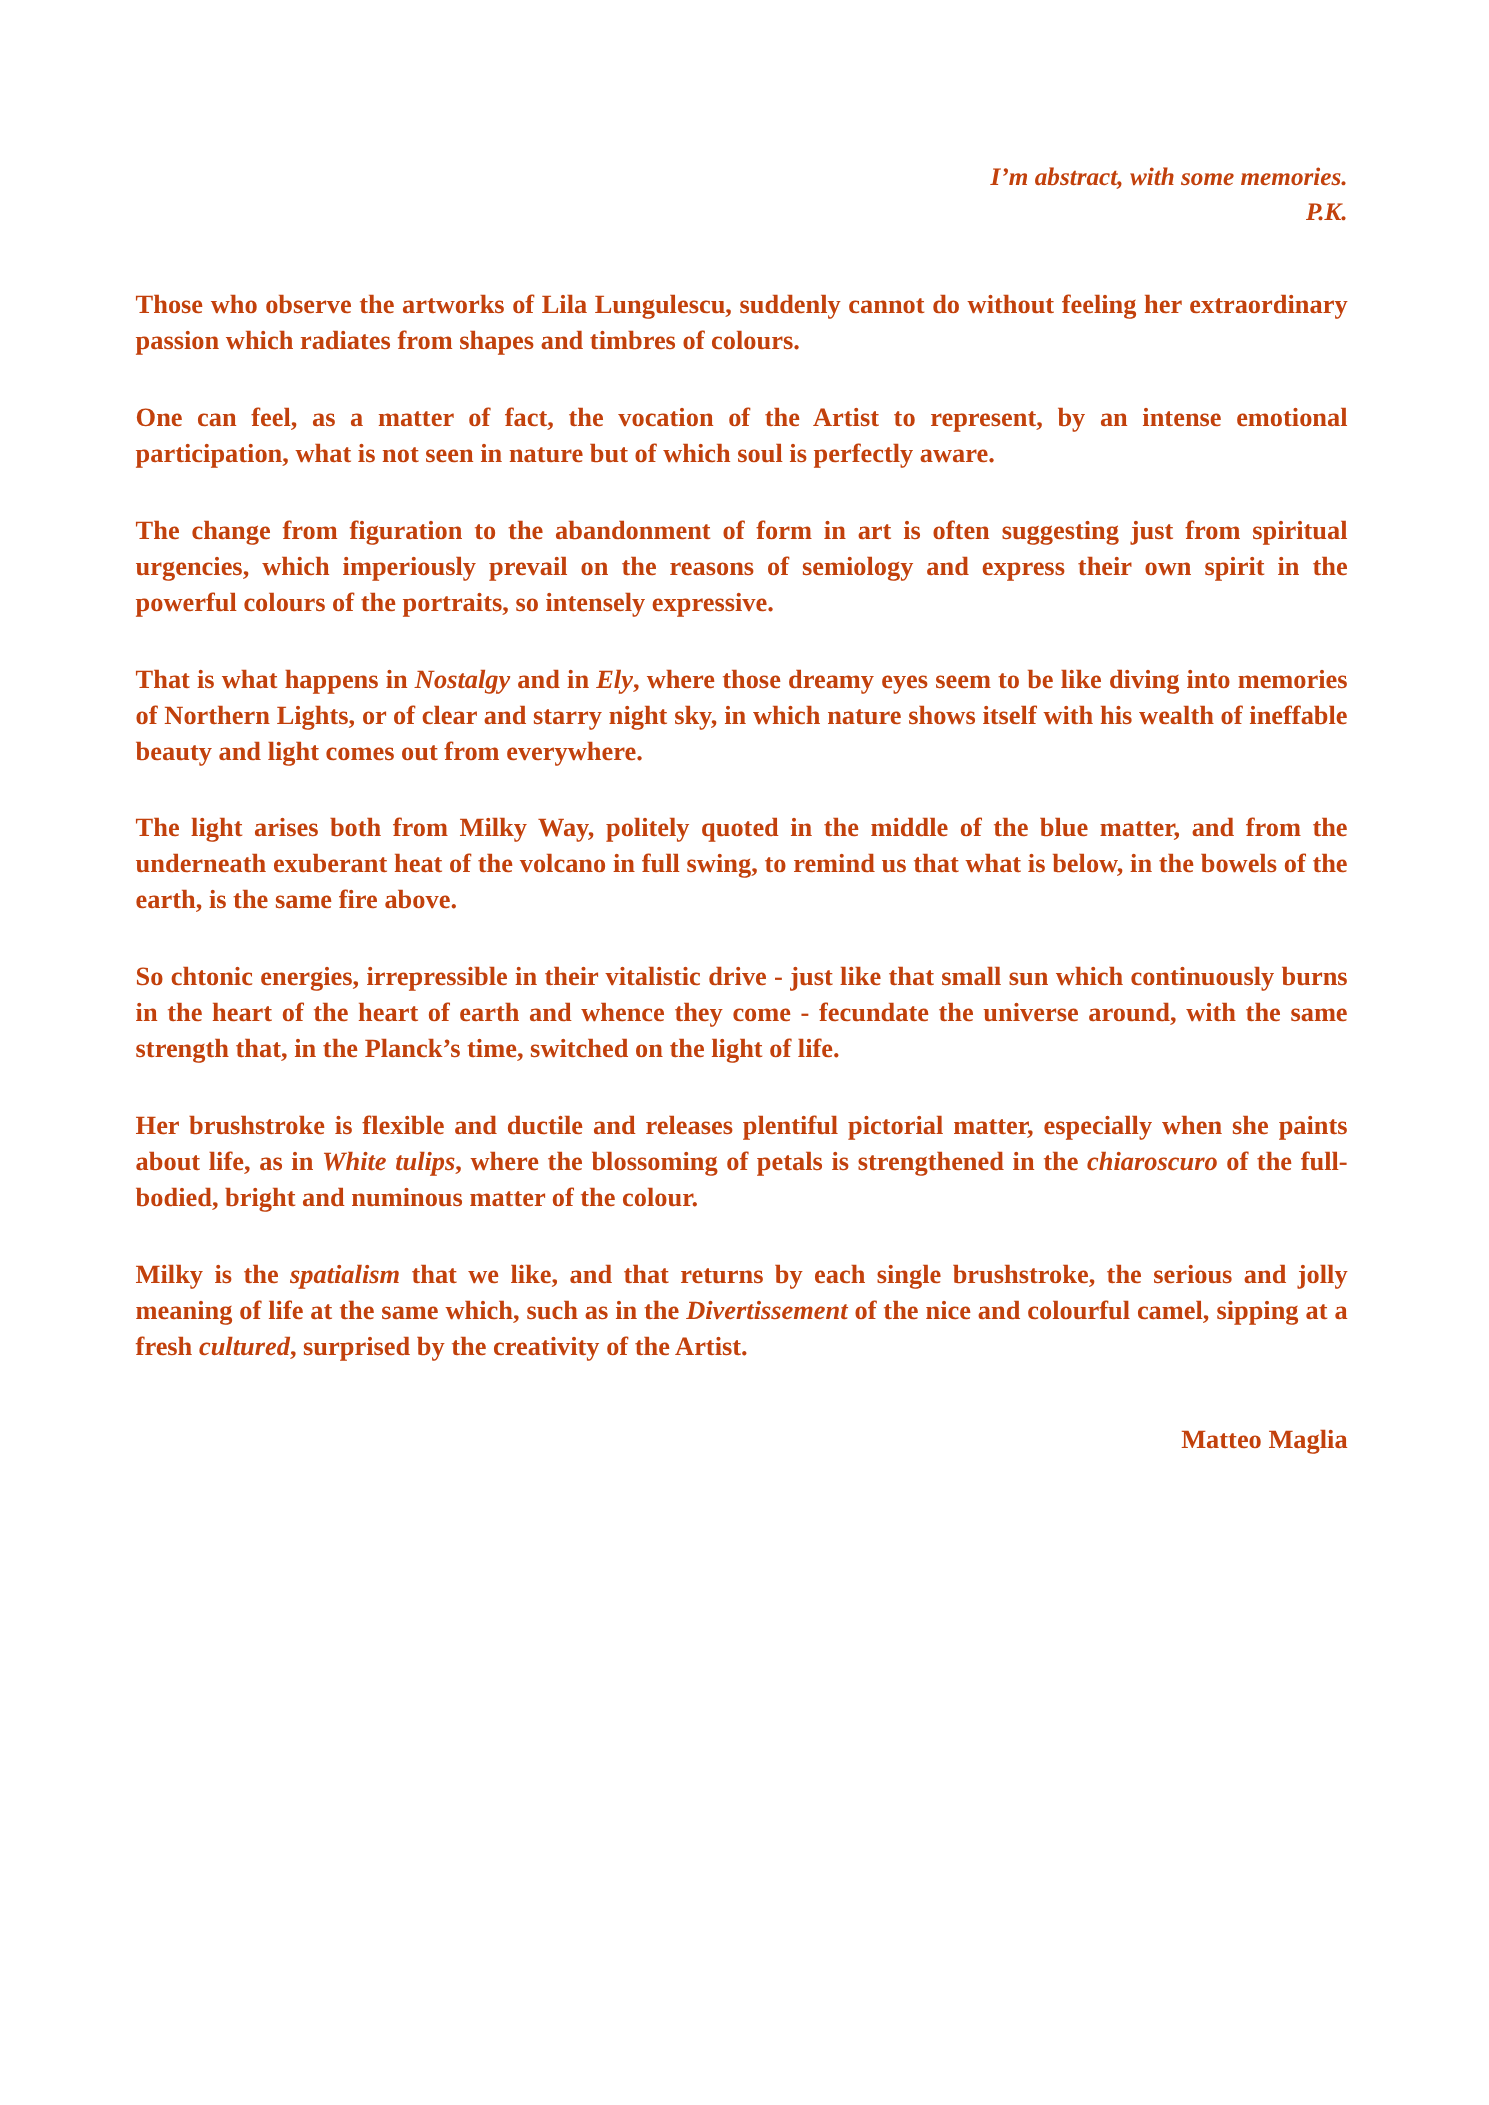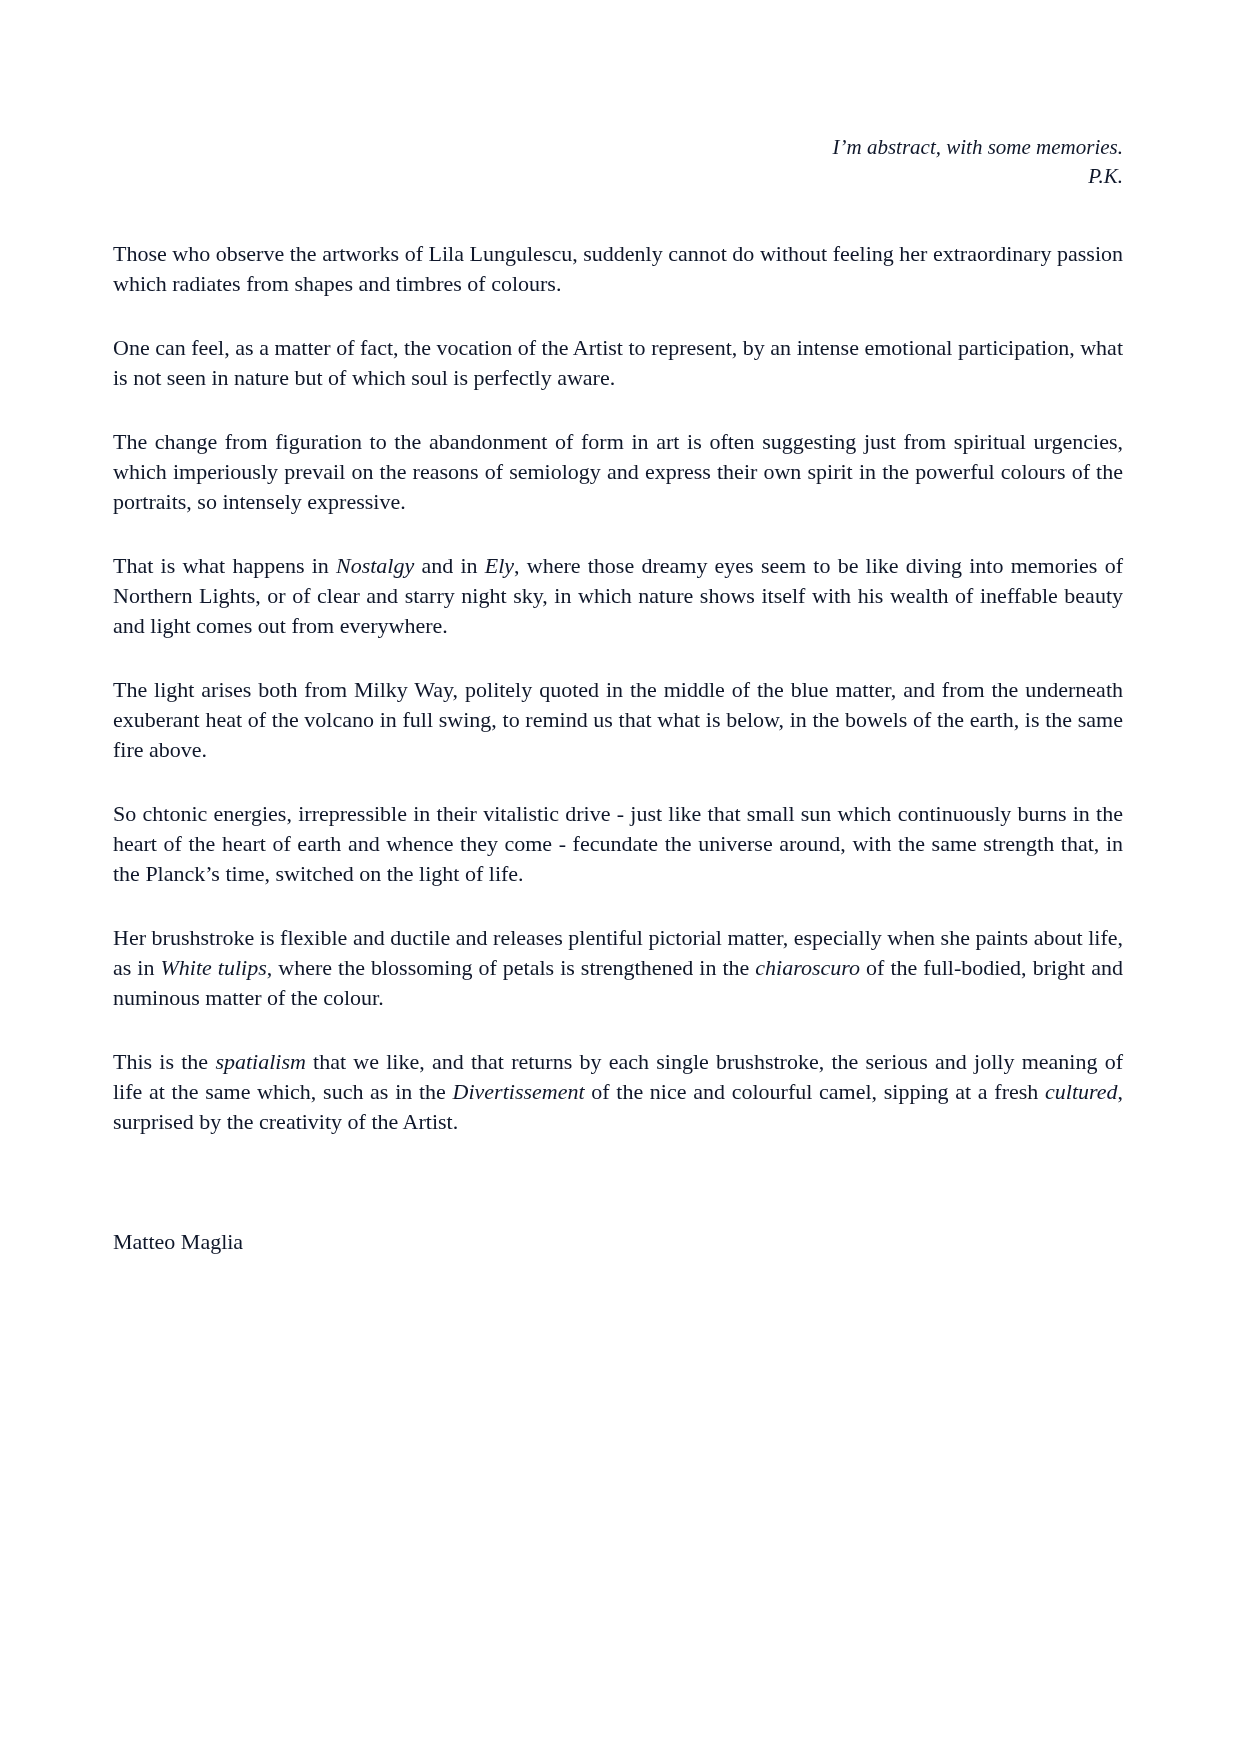--- a/index.html
+++ b/index.html
@@ -6,24 +6,25 @@
   html, body {
     margin: 0;
     padding: 0;
     background: #ffffff;
   }
   .page {
     position: relative;
     width: 1241px;
     height: 1754px;
     background: #ffffff;
-    color: #0f172a;
+    color: #c2410c;
     font-family: "Liberation Serif", serif;
     padding: 133px 118px 0 113px;
     overflow: hidden;
+    font-weight: bold;
   }
   .epigraph {
     text-align: right;
     font-style: italic;
     font-size: 21px;
     line-height: 29px;
     margin: 0 0 48px 0;
   }
   .body-text p {
     font-size: 22px;
@@ -31,39 +32,40 @@
     text-align: justify;
     margin: 0 0 34px 0;
   }
   .body-text p:last-child {
     margin-bottom: 0;
   }
   .body-text em {
     font-style: italic;
   }
   .signature {
+    text-align: right;
     font-size: 22px;
     line-height: 30px;
-    margin-top: 90px;
+    margin-top: 48px;
   }
 </style>
 </head>
 <body>
 
 <div class="page">
   <div class="epigraph">
     <div>I’m abstract, with some memories.</div>
     <div>P.K.</div>
   </div>
 
   <div class="body-text">
       <p><span>Those who observe the artworks of Lila Lungulescu, suddenly cannot do without feeling her extraordinary passion which radiates from shapes and timbres of colours.</span></p>
       <p><span>One can feel, as a matter of fact, the vocation of the Artist to represent, by an intense emotional participation, what is not seen in nature but of which soul is perfectly aware.</span></p>
       <p><span>The change from figuration to the abandonment of form in art is often suggesting just from spiritual urgencies, which imperiously prevail on the reasons of semiology and express their own spirit in the powerful colours of the portraits, so intensely expressive.</span></p>
       <p><span>That is what happens in </span><em>Nostalgy</em><span> and in </span><em>Ely</em><span>, where those dreamy eyes seem to be like diving into memories of Northern Lights, or of clear and starry night sky, in which nature shows itself with his wealth of ineffable beauty and light comes out from everywhere.</span></p>
       <p><span>The light arises both from Milky Way, politely quoted in the middle of the blue matter, and from the underneath exuberant heat of the volcano in full swing, to remind us that what is below, in the bowels of the earth, is the same fire above.</span></p>
       <p><span>So chtonic energies, irrepressible in their vitalistic drive - just like that small sun which continuously burns in the heart of the heart of earth and whence they come - fecundate the universe around, with the same strength that, in the Planck’s time, switched on the light of life.</span></p>
       <p><span>Her brushstroke is flexible and ductile and releases plentiful pictorial matter, especially when she paints about life, as in </span><em>White tulips</em><span>, where the blossoming of petals is strengthened in the </span><em>chiaroscuro</em><span> of the full-bodied, bright and numinous matter of the colour.</span></p>
-      <p><span>This is the </span><em>spatialism</em><span> that we like, and that returns by each single brushstroke, the serious and jolly meaning of life at the same which, such as in the </span><em>Divertissement</em><span> of the nice and colourful camel, sipping at a fresh </span><em>cultured</em><span>, surprised by the creativity of the Artist.</span></p>
+      <p><span>Milky is the </span><em>spatialism</em><span> that we like, and that returns by each single brushstroke, the serious and jolly meaning of life at the same which, such as in the </span><em>Divertissement</em><span> of the nice and colourful camel, sipping at a fresh </span><em>cultured</em><span>, surprised by the creativity of the Artist.</span></p>
     </div>
 
   <div class="signature">Matteo Maglia</div>
 </div>
 
 </body></html>

